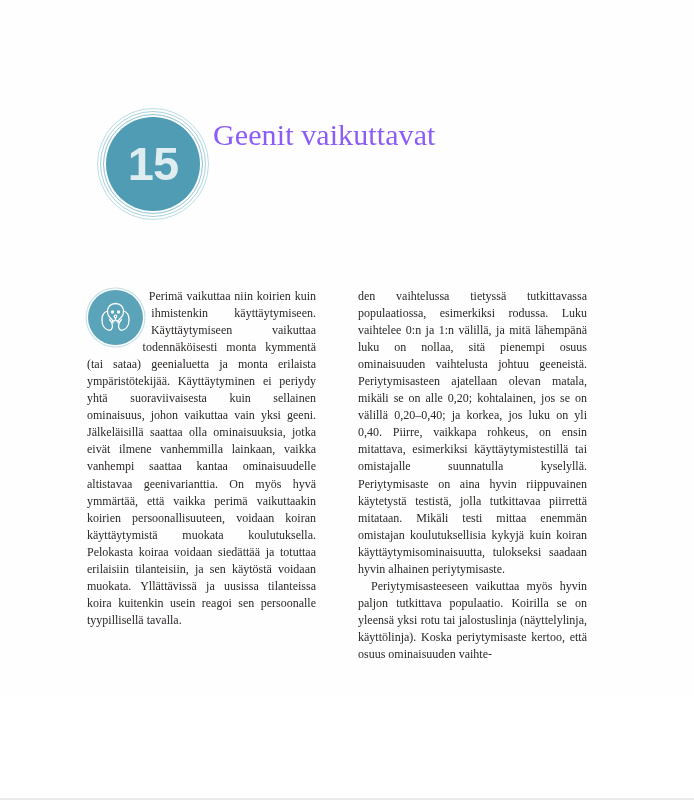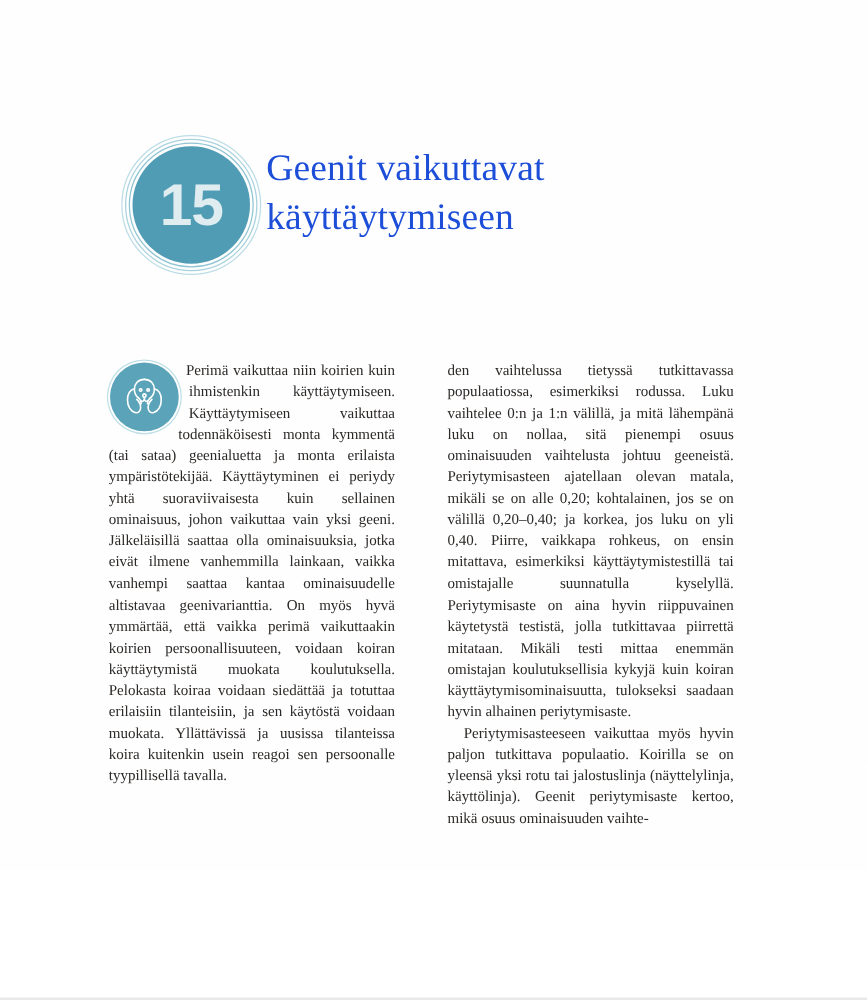--- a/index.html
+++ b/index.html
@@ -84,21 +84,21 @@
   }
 
   .chapter-title {
     position: absolute;
     left: 213px;
     top: 15px;
     width: 420px;
     font-family: "Liberation Serif", serif;
     font-size: 30px;
     line-height: 39px;
-    color: #1d4ed8;
+    color: #8b5cf6;
     font-weight: normal;
     margin: 0;
     letter-spacing: 0.1px;
   }
   .chapter-title .t-line { display: block; }
 
   
   .body-area {
     position: absolute;
     left: 0;
@@ -203,21 +203,20 @@
     <div class="chapter-badge">
       <div class="ring ring-outer"></div>
       <div class="ring ring-mid"></div>
       <div class="ring ring-inner"></div>
       <div class="badge-disc"></div>
       <div class="badge-number">15</div>
     </div>
 
     <h1 class="chapter-title">
       <span class="t-line">Geenit vaikuttavat</span>
-      <span class="t-line">käyttäytymiseen</span>
     </h1>
 
   </div>
 
   <div class="body-area">
 
     <div class="col col-left">
 
       <div class="dog-badge">
         <div class="dog-disc">
@@ -236,21 +235,21 @@
             </g>
           </svg>
         </div>
       </div>
 
       <p>Perimä vaikuttaa niin koirien kuin ihmistenkin käyttäytymiseen. Käyttäytymiseen vaikuttaa todennäköisesti monta kymmentä (tai sataa) geenialuetta ja monta erilaista ympäristötekijää. Käyttäytyminen ei periydy yhtä suoraviivaisesta kuin sellainen ominaisuus, johon vaikuttaa vain yksi geeni. Jälkeläisillä saattaa olla ominaisuuksia, jotka eivät ilmene vanhemmilla lainkaan, vaikka vanhempi saattaa kantaa ominaisuudelle altistavaa geenivarianttia. On myös hyvä ymmärtää, että vaikka perimä vaikuttaakin koirien persoonallisuuteen, voidaan koiran käyttäytymistä muokata koulutuksella. Pelokasta koiraa voidaan siedättää ja totuttaa erilaisiin tilanteisiin, ja sen käytöstä voidaan muokata. Yllättävissä ja uusissa tilanteissa koira kuitenkin usein reagoi sen persoonalle tyypillisellä tavalla.</p>
     </div>
 
     <div class="col col-right">
       <p>den vaihtelussa tietyssä tutkittavassa populaatiossa, esimerkiksi rodussa. Luku vaihtelee 0:n ja 1:n välillä, ja mitä lähempänä luku on nollaa, sitä pienempi osuus ominaisuuden vaihtelusta johtuu geeneistä. Periytymisasteen ajatellaan olevan matala, mikäli se on alle 0,20; kohtalainen, jos se on välillä 0,20–0,40; ja korkea, jos luku on yli 0,40. Piirre, vaikkapa rohkeus, on ensin mitattava, esimerkiksi käyttäytymistestillä tai omistajalle suunnatulla kyselyllä. Periytymisaste on aina hyvin riippuvainen käytetystä testistä, jolla tutkittavaa piirrettä mitataan. Mikäli testi mittaa enemmän omistajan koulutuksellisia kykyjä kuin koiran käyttäytymisominaisuutta, tulokseksi saadaan hyvin alhainen periytymisaste.</p>
-      <p class="indent">Periytymisasteeseen vaikuttaa myös hyvin paljon tutkittava populaatio. Koirilla se on yleensä yksi rotu tai jalostuslinja (näyttelylinja, käyttölinja). Geenit periytymisaste kertoo, mikä osuus ominaisuuden vaihte-</p>
+      <p class="indent">Periytymisasteeseen vaikuttaa myös hyvin paljon tutkittava populaatio. Koirilla se on yleensä yksi rotu tai jalostuslinja (näyttelylinja, käyttölinja). Koska periytymisaste kertoo, että osuus ominaisuuden vaihte-</p>
     </div>
 
   </div>
 
 
   <div class="page-edge-line"></div>
 
 </div>
 
 </body></html>

